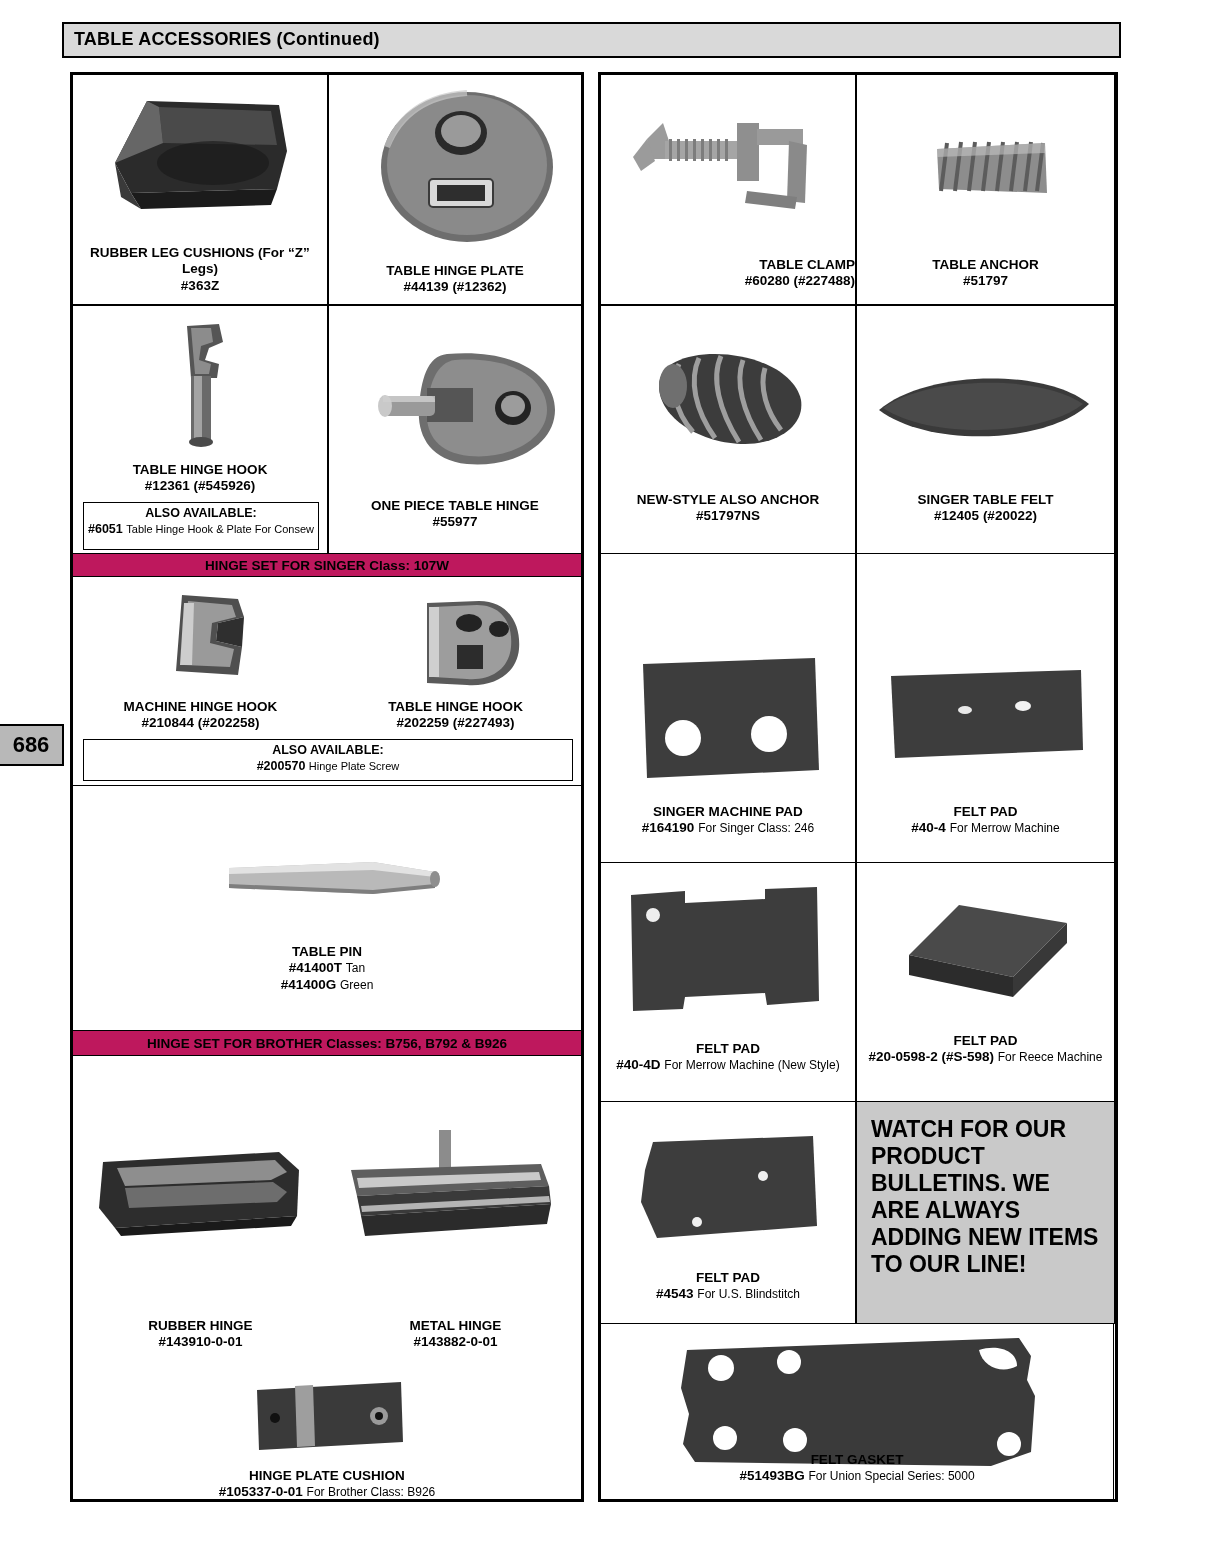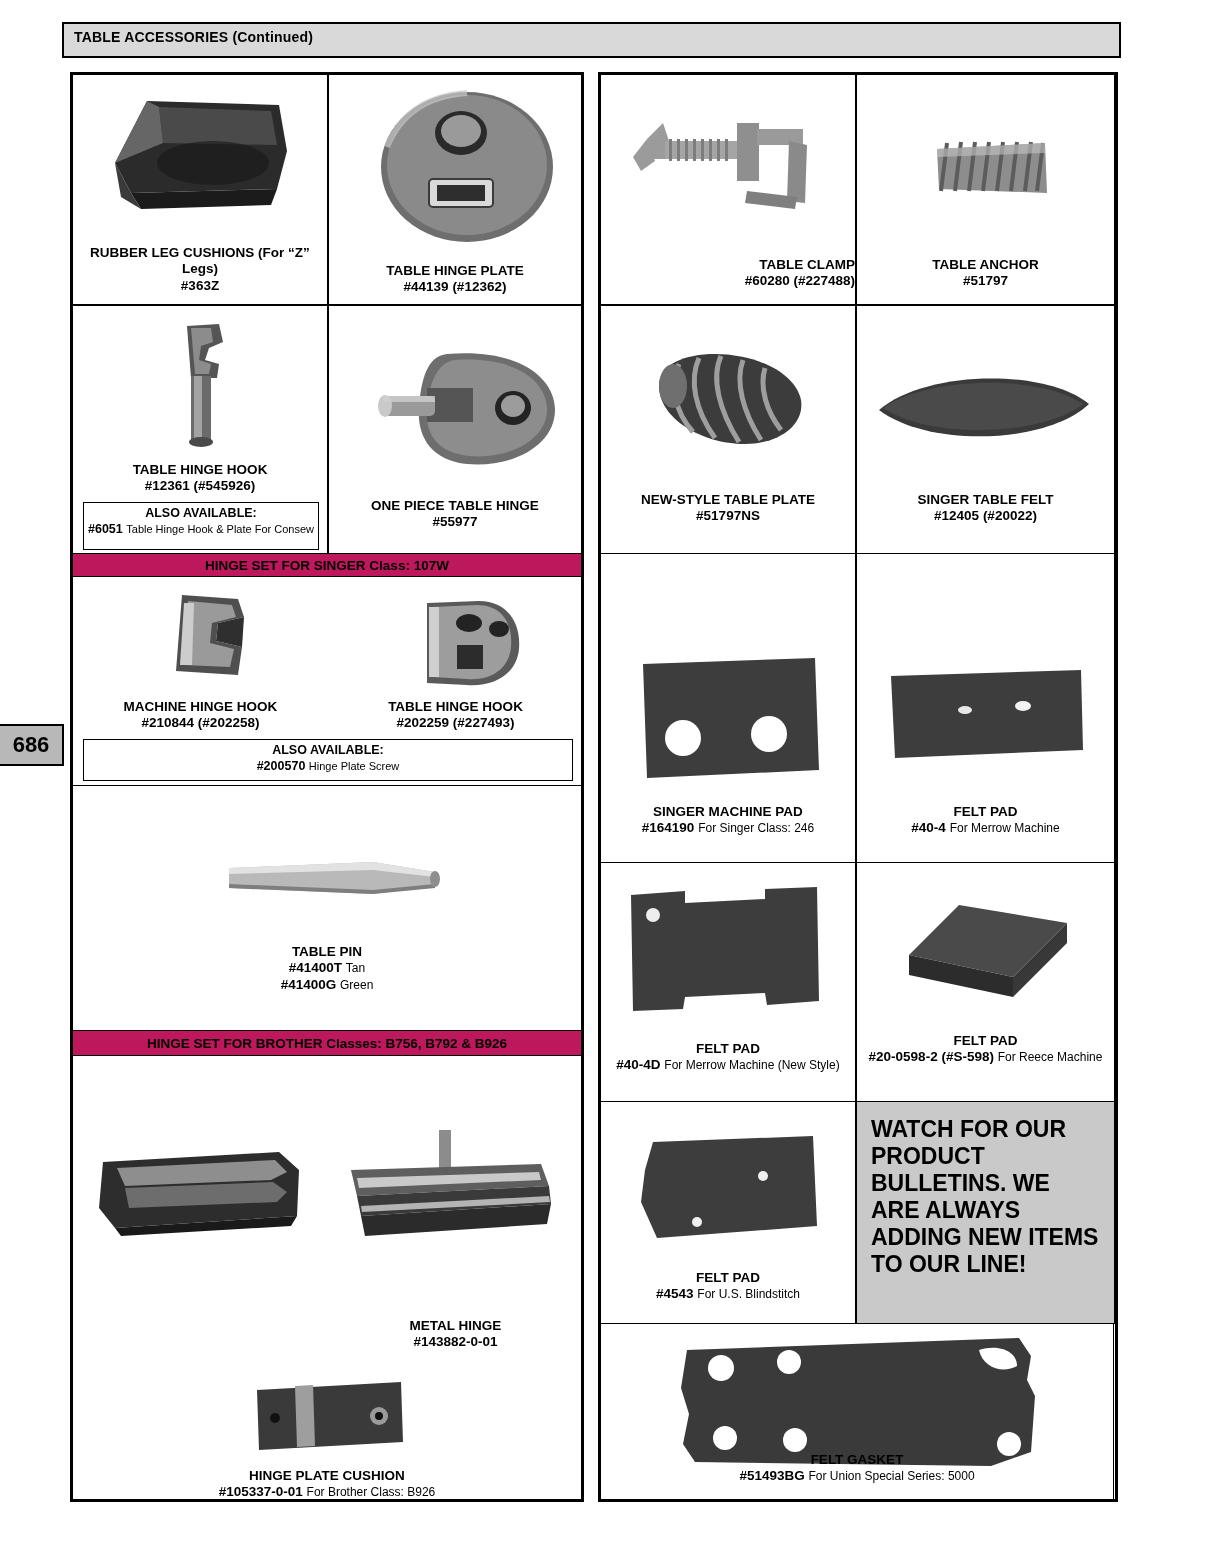--- a/index.html
+++ b/index.html
@@ -1,21 +1,21 @@
 <!DOCTYPE html>
 <html><head>
 <meta charset="utf-8">
 <style>
   html,body{margin:0;padding:0;background:#fff;}
   body{width:1205px;height:1562px;font-family:"Liberation Sans",sans-serif;color:#000;position:relative;overflow:hidden;}
   .page{position:absolute;left:0;top:0;width:1205px;height:1562px;}
 
   
   .header{position:absolute;left:62px;top:22px;width:1055px;height:32px;background:#d9d9d9;border:2px solid #000;}
-  .header-title{position:absolute;left:10px;top:5px;font-size:14px;font-weight:bold;letter-spacing:.2px;}
+  .header-title{position:absolute;left:10px;top:5px;font-size:18px;font-weight:bold;letter-spacing:.2px;}
 
   
   .page-num{position:absolute;left:0px;top:724px;width:62px;height:38px;background:#b8b8b8;border:2px solid #000;border-left:none;display:flex;align-items:center;justify-content:center;font-size:22px;font-weight:bold;}
 
   
   .col{position:absolute;border:3px solid #000;box-sizing:border-box;}
   .col-left{left:70px;top:72px;width:514px;height:1430px;}
   .col-right{left:598px;top:72px;width:520px;height:1430px;}
 
   .cell{position:absolute;box-sizing:border-box;border:1.5px solid #000;overflow:hidden;}
@@ -182,20 +182,24 @@
       </div>
       <div class="art" style="left:262px;top:70px;">
         <svg width="220" height="125" viewBox="0 0 220 125">
           <rect x="104" y="4" width="12" height="38" fill="#8c8c8c"></rect>
           <path d="M16 44 L206 38 L214 60 L22 70 Z" fill="#5e5e5e"></path>
           <path d="M22 52 L204 46 L206 54 L24 62 Z" fill="#c9c9c9"></path>
           <path d="M22 70 L214 60 L216 78 L26 90 Z" fill="#3a3a3a"></path>
           <path d="M26 80 L214 70 L215 76 L27 86 Z" fill="#b4b4b4"></path>
           <path d="M26 90 L216 78 L212 98 L30 110 Z" fill="#2b2b2b"></path>
         </svg>
+      </div>
+      <div class="cap" style="left:0;width:255px;top:262px;">
+        <span>RUBBER HINGE</span><br>
+        <span>#143910-0-01</span>
       </div>
       <div class="cap" style="left:255px;width:255px;top:262px;">
         <span>METAL HINGE</span><br>
         <span>#143882-0-01</span>
       </div>
       <div class="art" style="left:178px;top:312px;">
         <svg width="160" height="90" viewBox="0 0 160 90">
           <path d="M6 22 L150 14 L152 74 L8 82 Z" fill="#3a3a3a"></path>
           <path d="M44 18 L62 17 L64 78 L46 79 Z" fill="#9e9e9e"></path>
           <circle cx="24" cy="50" r="5" fill="#111"></circle>
@@ -271,21 +275,21 @@
             <path d="M34 18 C24 38 30 66 48 86"></path>
             <path d="M54 12 C44 34 50 64 70 92"></path>
             <path d="M76 10 C66 32 74 64 94 96"></path>
             <path d="M98 14 C90 36 98 66 116 94"></path>
             <path d="M120 22 C114 42 122 66 136 84"></path>
           </g>
           <ellipse cx="28" cy="40" rx="14" ry="22" fill="#6f6f6f"></ellipse>
         </svg>
       </div>
       <div class="cap" style="top:186px;">
-        <span>NEW-STYLE TABLE PLATE</span><br>
+        <span>NEW-STYLE ALSO ANCHOR</span><br>
         <span>#51797NS</span>
       </div>
     </div>
 
     <div class="cell" style="left:255px;top:230px;width:259px;height:249px;">
       <div class="art" style="left:18px;top:58px;">
         <svg width="220" height="90" viewBox="0 0 220 90">
           <path d="M4 46 C50 6 170 4 214 40 C172 80 54 84 4 46 Z" fill="#3a3a3a"></path>
           <path d="M8 44 C52 12 166 10 208 40 C168 72 56 76 8 44 Z" fill="#4a4a4a"></path>
         </svg>

